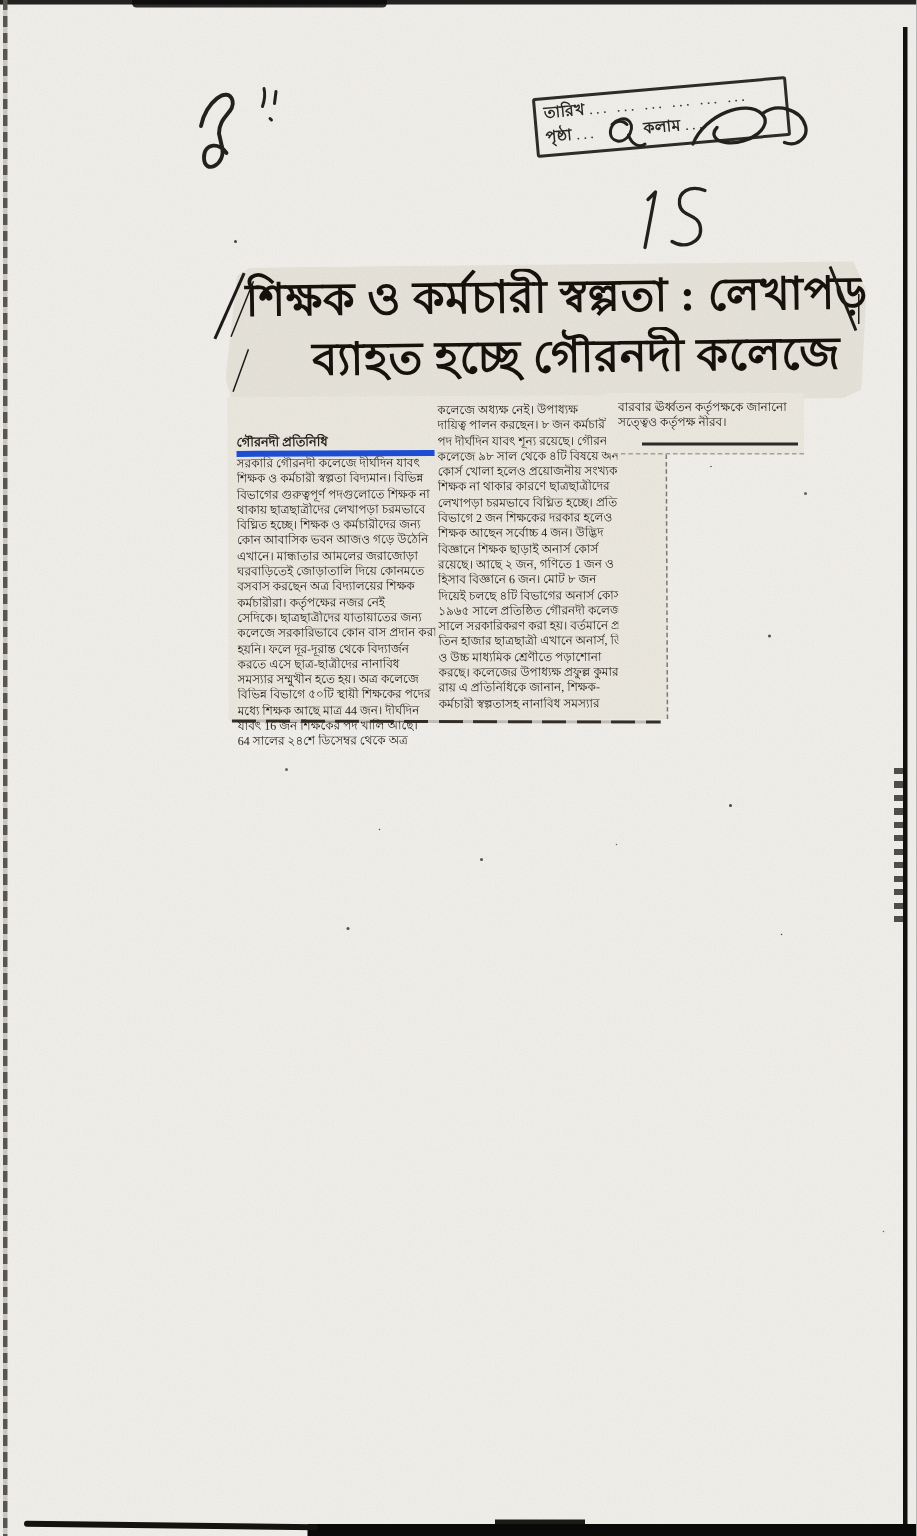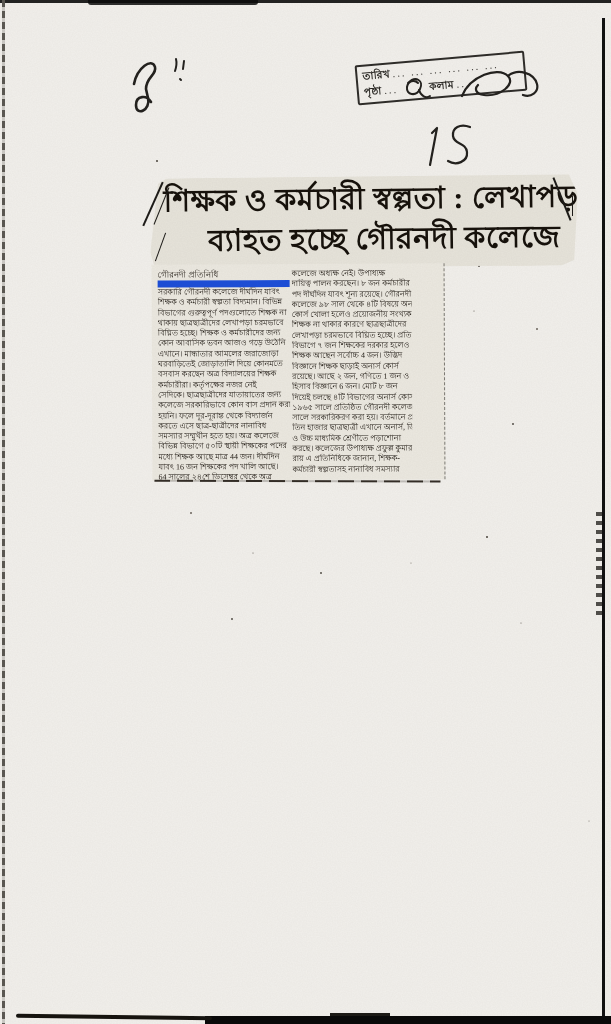--- a/index.html
+++ b/index.html
@@ -68,22 +68,22 @@
   .clip-top3{
     position:absolute;left:404px;top:262px;width:132px;height:40px;
     background:#ebe8e0;border-bottom:1px dashed rgba(35,32,28,.35);
     color:#27211a;
   }
   .col{position:absolute;top:5px;}
   .col1{left:6px;width:132px;}
   .col2{left:140px;width:120px;}
   .col3{position:absolute;left:8px;top:5px;width:120px;}
   .dateline{
-    font-weight:normal;font-size:8.6px;height:11px;line-height:11px;
-    border-bottom:7px solid #1d4ed8;white-space:nowrap;overflow:hidden;
+    font-weight:bold;font-size:8.6px;height:11px;line-height:11px;
+    border-bottom:4px solid #1d4ed8;white-space:nowrap;overflow:hidden;margin-top:20px;
   }
   .tline{font-size:8px;height:10.3px;line-height:10.3px;white-space:nowrap;overflow:hidden;}
   .end-rule{position:absolute;left:24px;top:33px;width:104px;height:2px;background:#2b2a26;}
   .torn-bottom{
     position:absolute;left:2px;bottom:-2px;width:286px;height:2px;
     background:repeating-linear-gradient(90deg,#332d26 0 16px,rgba(51,45,38,.25) 16px 23px);
     transform:rotate(.4deg);
   }
   
   .noise{position:absolute;left:0;top:0;width:611px;height:1024px;opacity:.10;
@@ -177,38 +177,47 @@
     </div>
     <div class="col col2">
       <div>
           <div class="tline">কলেজে অধ্যক্ষ নেই। উপাধ্যক্ষ</div>
           <div class="tline">দায়িত্ব পালন করছেন। ৮ জন কর্মচারীর</div>
           <div class="tline">পদ দীর্ঘদিন যাবৎ শূন্য রয়েছে। গৌরনদী</div>
           <div class="tline">কলেজে ৯৮ সাল থেকে ৪টি বিষয়ে অনার্স</div>
           <div class="tline">কোর্স খোলা হলেও প্রয়োজনীয় সংখ্যক</div>
           <div class="tline">শিক্ষক না থাকার কারণে ছাত্রছাত্রীদের</div>
           <div class="tline">লেখাপড়া চরমভাবে বিঘ্নিত হচ্ছে। প্রতি</div>
-          <div class="tline">বিভাগে ৭ জন শিক্ষকের দরকার হলেও</div>
+          <div class="tline">বিভাগে 2 জন শিক্ষকের দরকার হলেও</div>
           <div class="tline">শিক্ষক আছেন সর্বোচ্চ 4 জন। উদ্ভিদ</div>
           <div class="tline">বিজ্ঞানে শিক্ষক ছাড়াই অনার্স কোর্স</div>
           <div class="tline">রয়েছে। আছে ২ জন, গণিতে 1 জন ও</div>
           <div class="tline">হিসাব বিজ্ঞানে 6 জন। মোট ৮ জন</div>
           <div class="tline">দিয়েই চলছে ৪টি বিভাগের অনার্স কোর্স।</div>
           <div class="tline">১৯৬৫ সালে প্রতিষ্ঠিত গৌরনদী কলেজ ৮৪</div>
           <div class="tline">সালে সরকারিকরণ করা হয়। বর্তমানে প্রায়</div>
           <div class="tline">তিন হাজার ছাত্রছাত্রী এখানে অনার্স, ডিগ্রি</div>
           <div class="tline">ও উচ্চ মাধ্যমিক শ্রেণীতে পড়াশোনা</div>
           <div class="tline">করছে। কলেজের উপাধ্যক্ষ প্রফুল্ল কুমার</div>
           <div class="tline">রায় এ প্রতিনিধিকে জানান, শিক্ষক-</div>
           <div class="tline">কর্মচারী স্বল্পতাসহ নানাবিধ সমস্যার</div>
         </div>
     </div>
     <div class="torn-bottom"></div>
   </div>
 
+  <div class="clip-top3">
+    <div class="col3">
+      <div>
+          <div class="tline">বারবার ঊর্ধ্বতন কর্তৃপক্ষকে জানানো</div>
+          <div class="tline">সত্ত্বেও কর্তৃপক্ষ নীরব।</div>
+        </div>
+    </div>
+    <div class="end-rule"></div>
+  </div>
 
   <svg class="noise">
     <filter id="grain">
       <feTurbulence type="fractalNoise" baseFrequency="0.8" numOctaves="2" seed="7"></feTurbulence>
       <feColorMatrix type="matrix" values="0 0 0 0 0.22  0 0 0 0 0.20  0 0 0 0 0.17  0 0 0 0.55 0"></feColorMatrix>
     </filter>
     <rect width="611" height="1024" filter="url(#grain)"></rect>
   </svg>
 </div>
 

